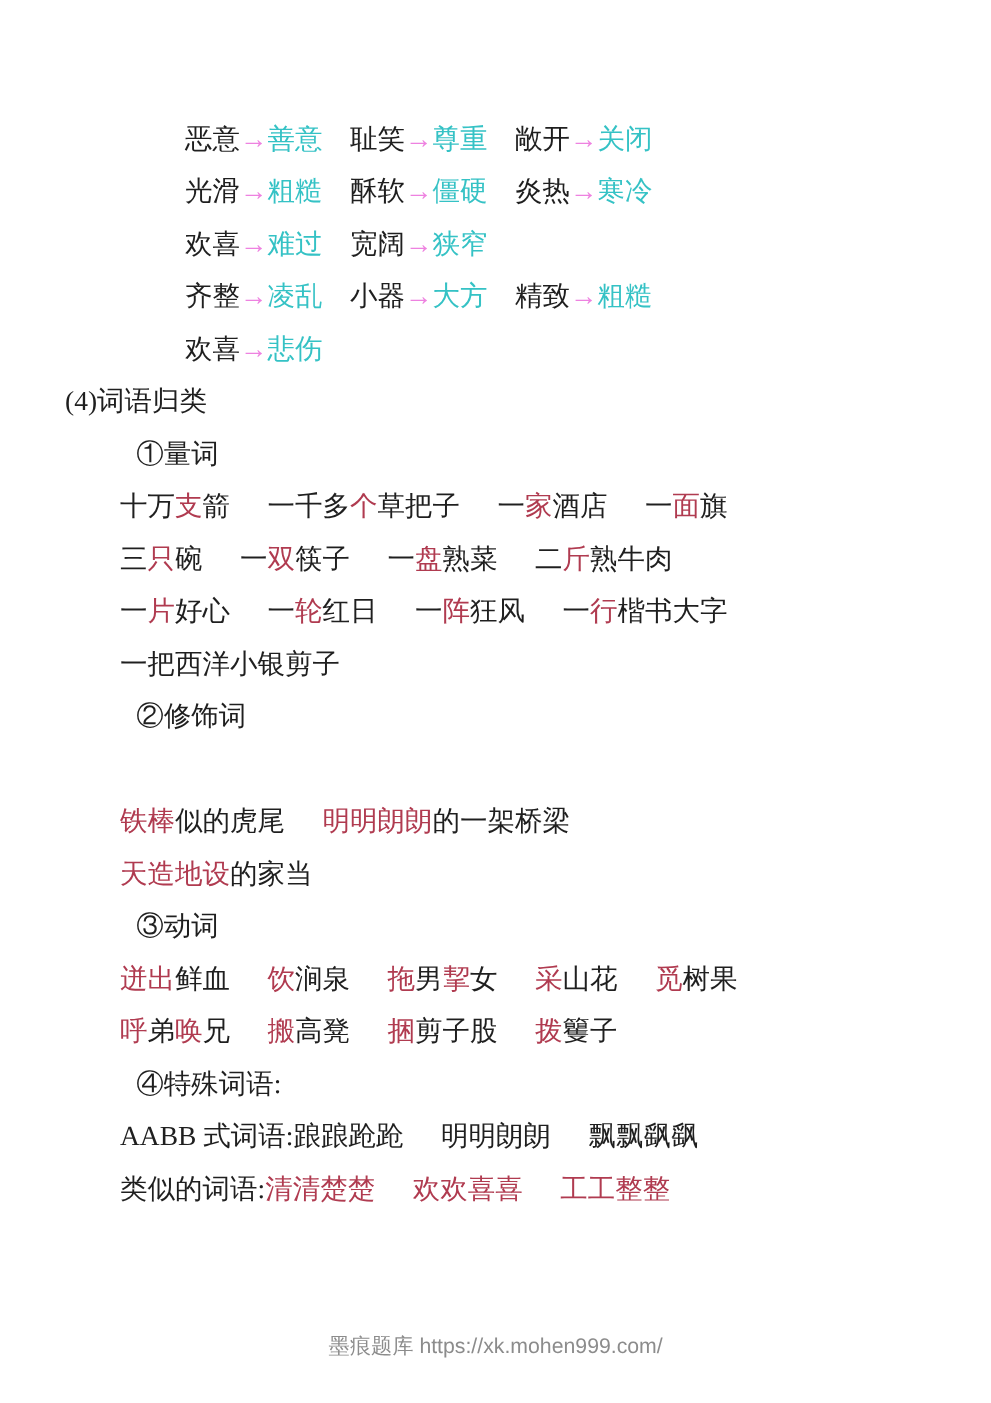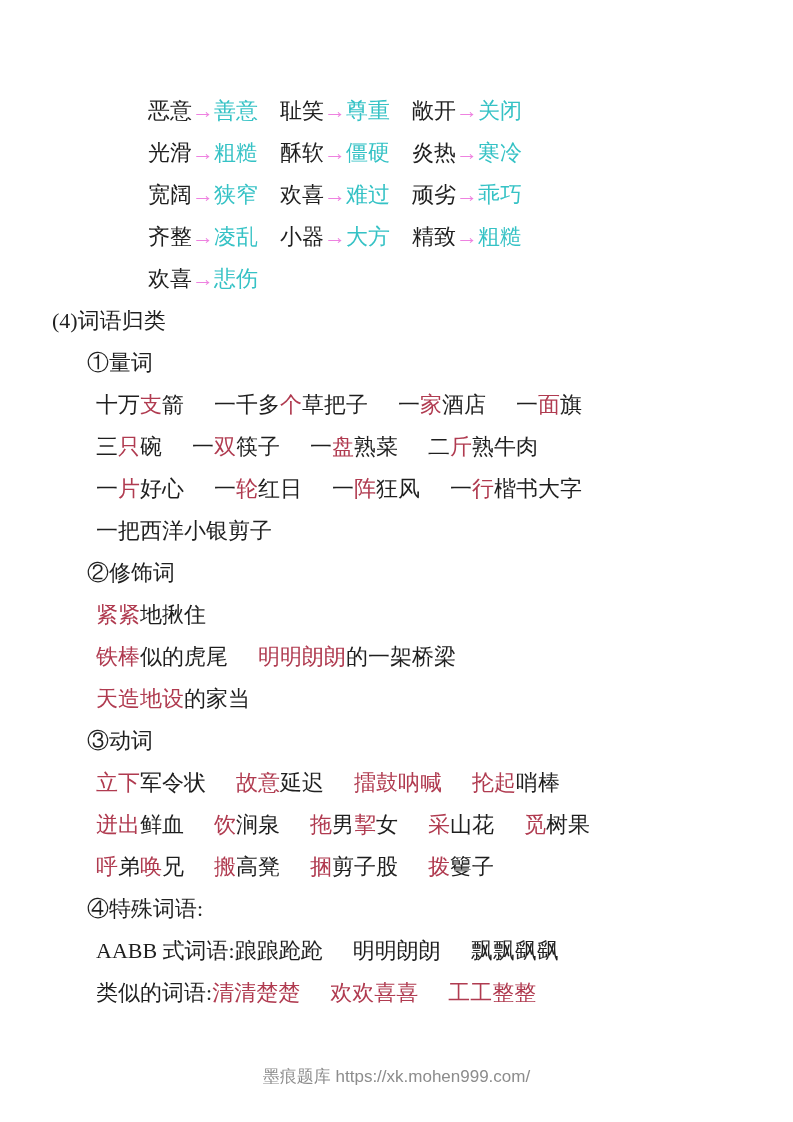--- a/index.html
+++ b/index.html
@@ -27,21 +27,21 @@
     line-height: 42px;
     font-size: 22px;
     display: flex;
     align-items: center;
     white-space: pre;
     color: var(--c-k, #1f1f1f);
   }
   
   .ant     { padding-left: 148px; gap: 22px; }
   .h4      { padding-left: 52px; }
-  .hnum    { padding-left: 87px; }
+  .hnum    { padding-left: 87px; margin-left: 22px; }
   .content { padding-left: 96px; gap: 30px; }
 
   .grp { display: inline-block; white-space: pre; }
 
   .c-k { color: var(--c-k, #1f1f1f); }
   .c-t { color: var(--c-t, #35c2c5); }
   .c-p { color: var(--c-p, #ee82e0); }
   .c-r { color: var(--c-r, #b03b50); }
 
   .footer {
@@ -56,35 +56,34 @@
     font-family: "Liberation Sans", sans-serif;
   }
 </style>
 </head>
 <body>
 
 <div class="page">
   <div class="doc">
       <p class="line ant"><span class="grp"><span class="c-k">恶意</span><span class="c-p">→</span><span class="c-t">善意</span></span><span class="grp"><span class="c-k">耻笑</span><span class="c-p">→</span><span class="c-t">尊重</span></span><span class="grp"><span class="c-k">敞开</span><span class="c-p">→</span><span class="c-t">关闭</span></span></p>
       <p class="line ant"><span class="grp"><span class="c-k">光滑</span><span class="c-p">→</span><span class="c-t">粗糙</span></span><span class="grp"><span class="c-k">酥软</span><span class="c-p">→</span><span class="c-t">僵硬</span></span><span class="grp"><span class="c-k">炎热</span><span class="c-p">→</span><span class="c-t">寒冷</span></span></p>
-      <p class="line ant"><span class="grp"><span class="c-k">宽阔</span><span class="c-p">→</span><span class="c-t">狭窄</span></span><span class="grp"><span class="c-k">欢喜</span><span class="c-p">→</span><span class="c-t">难过</span></span><span class="grp"><span class="c-k">顽劣</span><span class="c-p">→</span><span class="c-t">乖巧</span></span></p>
+      <p class="line ant"><span class="grp"><span class="c-k">欢喜</span><span class="c-p">→</span><span class="c-t">难过</span></span><span class="grp"><span class="c-k">宽阔</span><span class="c-p">→</span><span class="c-t">狭窄</span></span></p>
       <p class="line ant"><span class="grp"><span class="c-k">齐整</span><span class="c-p">→</span><span class="c-t">凌乱</span></span><span class="grp"><span class="c-k">小器</span><span class="c-p">→</span><span class="c-t">大方</span></span><span class="grp"><span class="c-k">精致</span><span class="c-p">→</span><span class="c-t">粗糙</span></span></p>
       <p class="line ant"><span class="grp"><span class="c-k">欢喜</span><span class="c-p">→</span><span class="c-t">悲伤</span></span></p>
       <p class="line h4"><span class="grp"><span class="c-k">(4)词语归类</span></span></p>
       <p class="line hnum"><span class="grp"><span class="c-k">①量词</span></span></p>
       <p class="line content"><span class="grp"><span class="c-k">十万</span><span class="c-r">支</span><span class="c-k">箭</span></span><span class="grp"><span class="c-k">一千多</span><span class="c-r">个</span><span class="c-k">草把子</span></span><span class="grp"><span class="c-k">一</span><span class="c-r">家</span><span class="c-k">酒店</span></span><span class="grp"><span class="c-k">一</span><span class="c-r">面</span><span class="c-k">旗</span></span></p>
       <p class="line content"><span class="grp"><span class="c-k">三</span><span class="c-r">只</span><span class="c-k">碗</span></span><span class="grp"><span class="c-k">一</span><span class="c-r">双</span><span class="c-k">筷子</span></span><span class="grp"><span class="c-k">一</span><span class="c-r">盘</span><span class="c-k">熟菜</span></span><span class="grp"><span class="c-k">二</span><span class="c-r">斤</span><span class="c-k">熟牛肉</span></span></p>
       <p class="line content"><span class="grp"><span class="c-k">一</span><span class="c-r">片</span><span class="c-k">好心</span></span><span class="grp"><span class="c-k">一</span><span class="c-r">轮</span><span class="c-k">红日</span></span><span class="grp"><span class="c-k">一</span><span class="c-r">阵</span><span class="c-k">狂风</span></span><span class="grp"><span class="c-k">一</span><span class="c-r">行</span><span class="c-k">楷书大字</span></span></p>
       <p class="line content"><span class="grp"><span class="c-k">一把西洋小银剪子</span></span></p>
       <p class="line hnum"><span class="grp"><span class="c-k">②修饰词</span></span></p>
-      <p class="line content"><span class="grp"><span class="c-r">紧紧</span><span class="c-k">地揪住</span></span></p>
+      <p class="line content"></p>
       <p class="line content"><span class="grp"><span class="c-r">铁棒</span><span class="c-k">似的虎尾</span></span><span class="grp"><span class="c-r">明明朗朗</span><span class="c-k">的一架桥梁</span></span></p>
       <p class="line content"><span class="grp"><span class="c-r">天造地设</span><span class="c-k">的家当</span></span></p>
       <p class="line hnum"><span class="grp"><span class="c-k">③动词</span></span></p>
-      <p class="line content"><span class="grp"><span class="c-r">立下</span><span class="c-k">军令状</span></span><span class="grp"><span class="c-r">故意</span><span class="c-k">延迟</span></span><span class="grp"><span class="c-r">擂鼓呐喊</span></span><span class="grp"><span class="c-r">抡起</span><span class="c-k">哨棒</span></span></p>
       <p class="line content"><span class="grp"><span class="c-r">迸出</span><span class="c-k">鲜血</span></span><span class="grp"><span class="c-r">饮</span><span class="c-k">涧泉</span></span><span class="grp"><span class="c-r">拖</span><span class="c-k">男</span><span class="c-r">挈</span><span class="c-k">女</span></span><span class="grp"><span class="c-r">采</span><span class="c-k">山花</span></span><span class="grp"><span class="c-r">觅</span><span class="c-k">树果</span></span></p>
       <p class="line content"><span class="grp"><span class="c-r">呼</span><span class="c-k">弟</span><span class="c-r">唤</span><span class="c-k">兄</span></span><span class="grp"><span class="c-r">搬</span><span class="c-k">高凳</span></span><span class="grp"><span class="c-r">捆</span><span class="c-k">剪子股</span></span><span class="grp"><span class="c-r">拨</span><span class="c-k">籰子</span></span></p>
       <p class="line hnum"><span class="grp"><span class="c-k">④特殊词语:</span></span></p>
       <p class="line content"><span class="grp"><span class="c-k">AABB 式词语:踉踉跄跄</span></span><span class="grp"><span class="c-k">明明朗朗</span></span><span class="grp"><span class="c-k">飘飘飖飖</span></span></p>
       <p class="line content"><span class="grp"><span class="c-k">类似的词语:</span><span class="c-r">清清楚楚</span></span><span class="grp"><span class="c-r">欢欢喜喜</span></span><span class="grp"><span class="c-r">工工整整</span></span></p>
     </div>
   <div class="footer">墨痕题库 https://xk.mohen999.com/</div>
 </div>
 
 </body></html>

